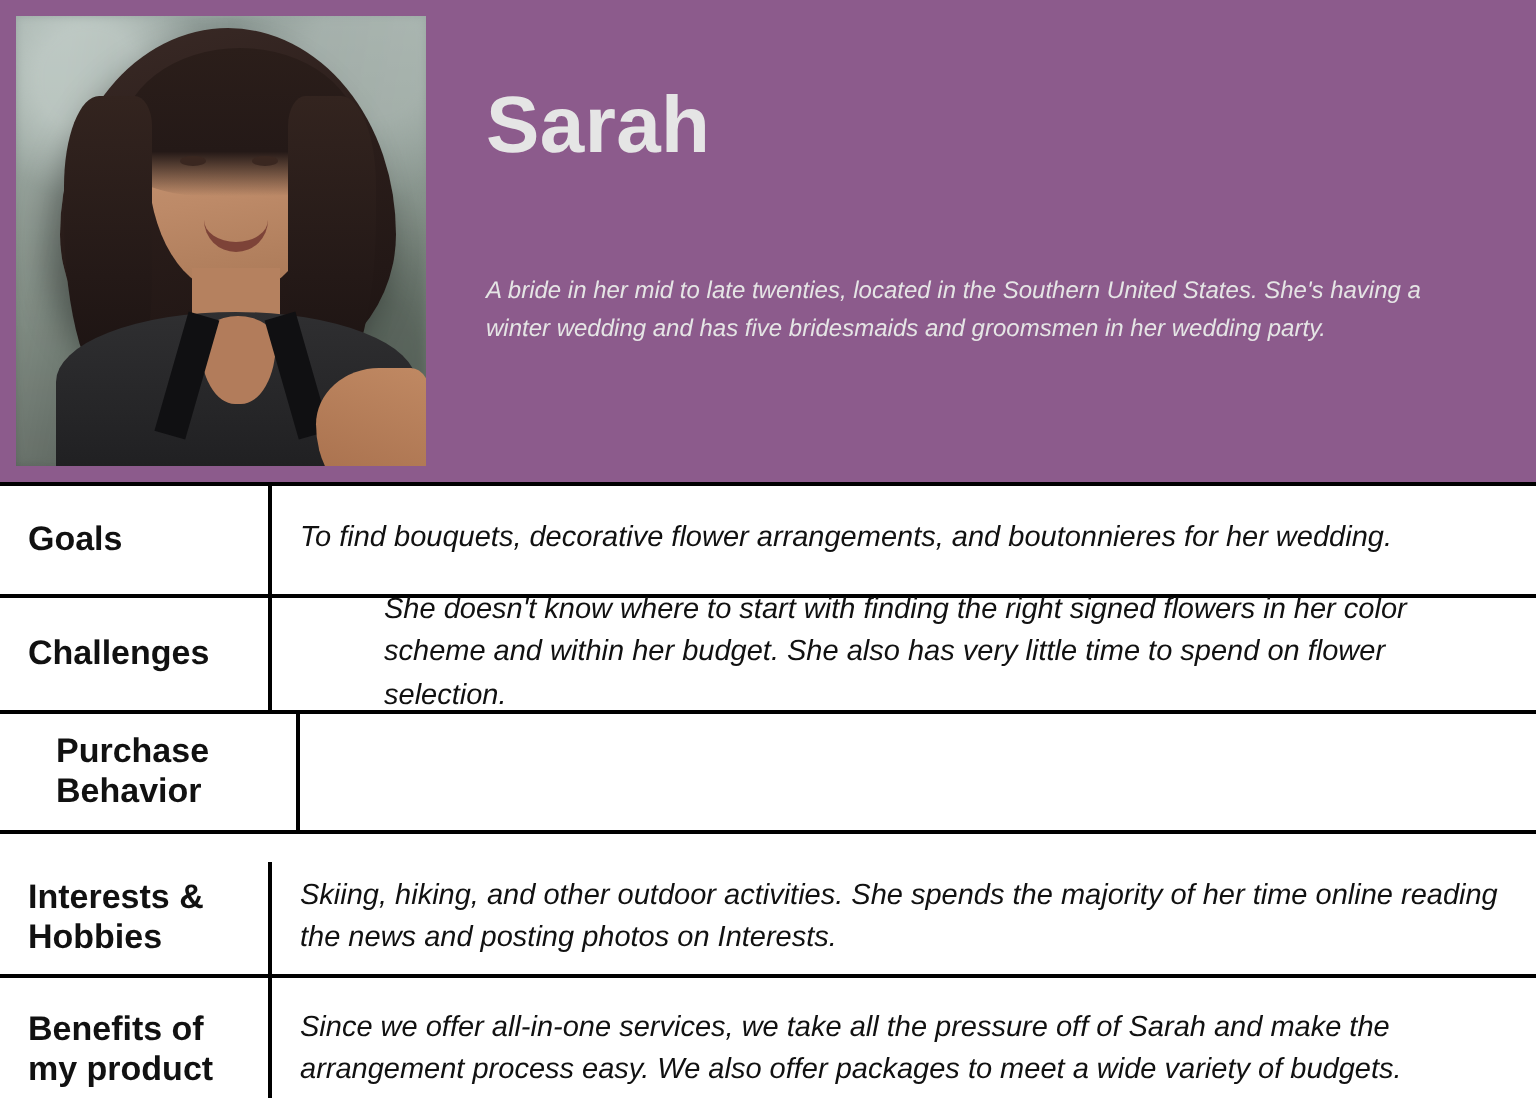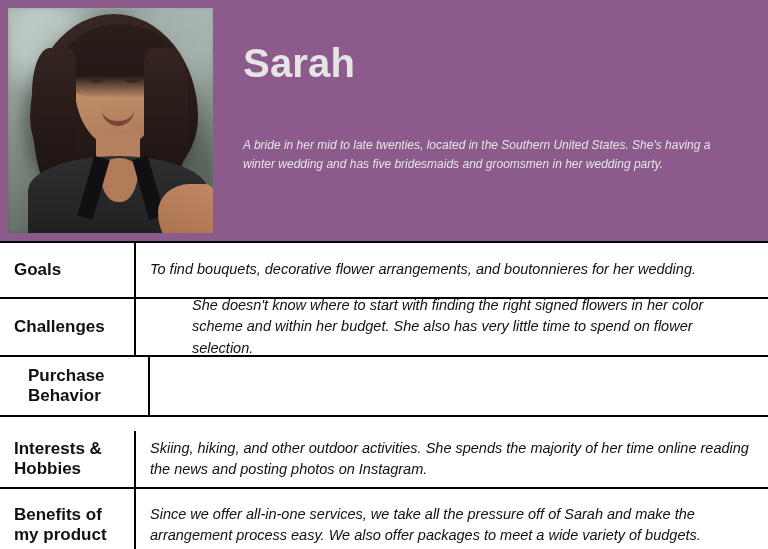--- a/index.html
+++ b/index.html
@@ -267,21 +267,21 @@
       <div class="row-label">Challenges</div>
       <div class="row-text">She doesn't know where to start with finding the right signed flowers in her color scheme and within her budget. She also has very little time to spend on flower selection.</div>
     </div>
 
     <div class="row row-purchase">
       <div class="row-label">Purchase Behavior</div>
     </div>
 
     <div class="row row-interests">
       <div class="row-label">Interests &amp; Hobbies</div>
-      <div class="row-text">Skiing, hiking, and other outdoor activities. She spends the majority of her time online reading the news and posting photos on Instagram.</div>
+      <div class="row-text">Skiing, hiking, and other outdoor activities. She spends the majority of her time online reading the news and posting photos on Interests.</div>
     </div>
 
     <div class="row row-benefits">
       <div class="row-label">Benefits of my product</div>
       <div class="row-text">Since we offer all-in-one services, we take all the pressure off of Sarah and make the arrangement process easy. We also offer packages to meet a wide variety of budgets.</div>
     </div>
 
   </div>
 </div>
 

